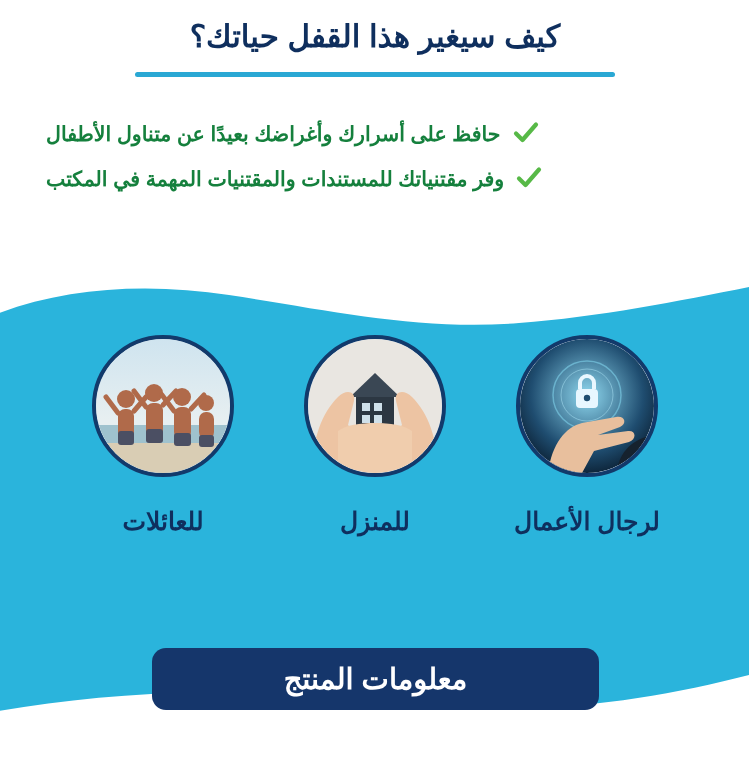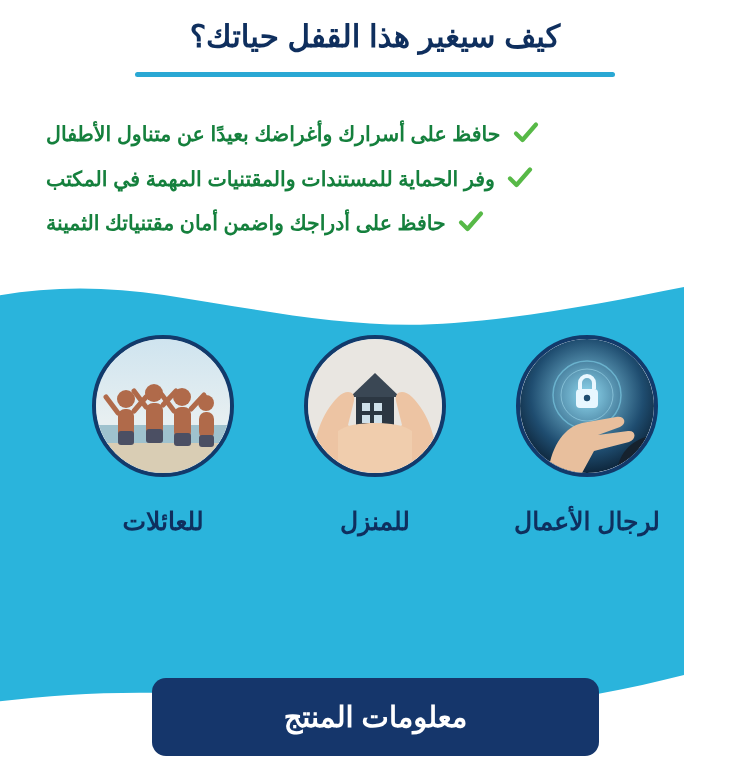--- a/index.html
+++ b/index.html
@@ -75,21 +75,21 @@
     position: relative;
     top: 1px;
   }
   .check-icon svg { display: block; }
 
   
   .wave-panel {
     position: absolute;
     left: 0;
     top: 283px;
-    width: 684px;
+    width: 749px;
     height: 430px;
   }
   .wave-bg {
     position: absolute;
     inset: 0;
     width: 750px;
     height: 430px;
   }
 
   .cards {
@@ -126,23 +126,23 @@
     color: #0f2f5e;
     text-align: center;
     line-height: 1.45;
     direction: rtl;
   }
 
   
   .bottom-bar {
     position: absolute;
     left: 152px;
-    top: 678px;
+    top: 648px;
     width: 447px;
-    height: 78px;
+    height: 62px;
     background: #15366b;
     border-radius: 14px;
     display: flex;
     align-items: center;
     justify-content: center;
   }
   .bottom-bar-text {
     color: #ffffff;
     font-size: 29px;
     font-weight: bold;
@@ -169,31 +169,23 @@
       </span>
       <span class="bullet-text">حافظ على أسرارك وأغراضك بعيدًا عن متناول الأطفال</span>
     </div>
 
     <div class="bullet-row">
       <span class="check-icon">
         <svg width="26" height="26" viewBox="0 0 26 26">
           <path d="M3 13.5 L9.5 20 L23 4.5" fill="none" stroke="#57b947" stroke-width="4.2" stroke-linecap="round" stroke-linejoin="round"></path>
         </svg>
       </span>
-      <span class="bullet-text">وفر الحماية للمستندات والمقتنيات المهمة في المكتب</span>
+      <span class="bullet-text">وفر مقتنياتك للمستندات والمقتنيات المهمة في المكتب</span>
     </div>
 
-    <div class="bullet-row">
-      <span class="check-icon">
-        <svg width="26" height="26" viewBox="0 0 26 26">
-          <path d="M3 13.5 L9.5 20 L23 4.5" fill="none" stroke="#57b947" stroke-width="4.2" stroke-linecap="round" stroke-linejoin="round"></path>
-        </svg>
-      </span>
-      <span class="bullet-text">حافظ على أدراجك واضمن أمان مقتنياتك الثمينة</span>
-    </div>
 
   </div>
 
   <div class="wave-panel">
     <svg class="wave-bg" viewBox="0 0 750 430" preserveAspectRatio="none">
       <path d="M0,30 C70,4 150,0 230,12 C330,27 420,48 520,40 C600,34 680,18 750,4 L750,392 C680,410 600,424 520,426 C420,429 330,412 230,410 C150,408 70,416 0,428 Z" fill="#2ab4dc"></path>
     </svg>
 
     <div class="cards">
 

